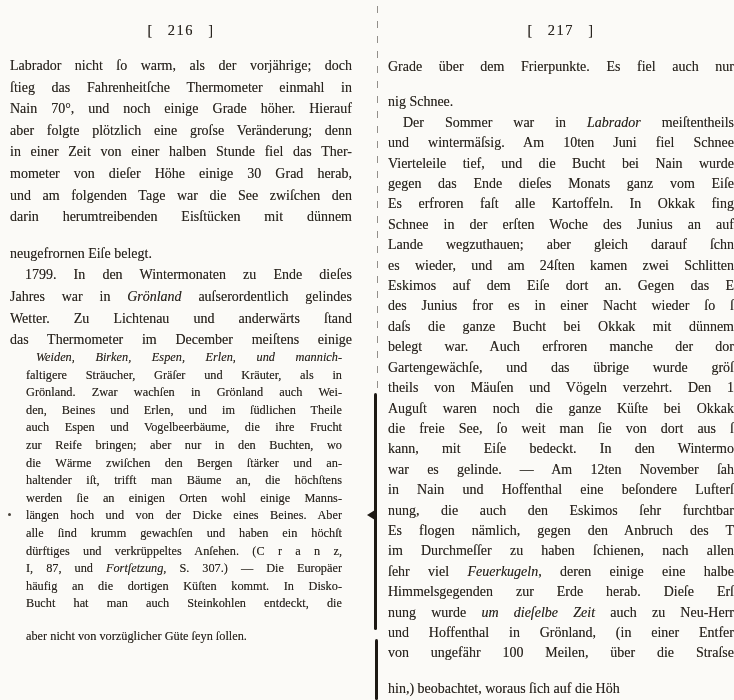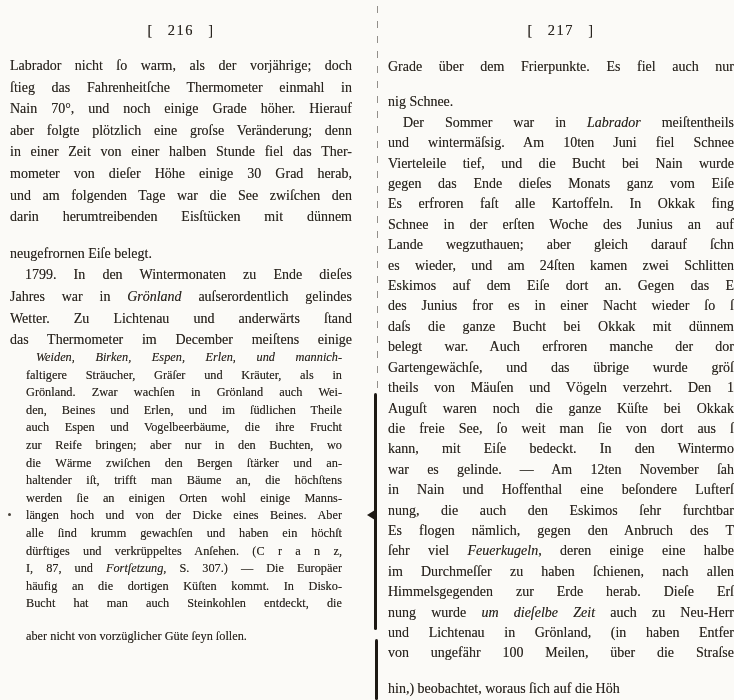--- a/index.html
+++ b/index.html
@@ -106,25 +106,25 @@
       <div class="line"><span>belegt war.  Auch erfroren manche der dor</span></div>
       <div class="line"><span>Gartengewächſe, und das übrige wurde gröſ</span></div>
       <div class="line"><span>theils von Mäuſen und Vögeln verzehrt.  Den 1</span></div>
       <div class="line"><span>Auguſt waren noch die ganze Küſte bei Okkak</span></div>
       <div class="line"><span>die freie See, ſo weit man ſie von dort aus ſ</span></div>
       <div class="line"><span>kann, mit Eiſe bedeckt.  In den Wintermo</span></div>
       <div class="line"><span>war es gelinde. — Am 12ten November ſah</span></div>
       <div class="line"><span>in Nain und Hoffenthal eine beſondere Lufterſ</span></div>
       <div class="line"><span>nung, die auch den Eskimos ſehr furchtbar</span></div>
       <div class="line"><span>Es flogen nämlich, gegen den Anbruch des T</span></div>
+      <div class="line"><span>im Durchmeſſer zu haben ſchienen, nach allen</span></div>
       <div class="line"><span>ſehr viel </span><span class="it">Feuerkugeln</span><span>, deren einige eine halbe</span></div>
-      <div class="line"><span>im Durchmeſſer zu haben ſchienen, nach allen</span></div>
       <div class="line"><span>Himmelsgegenden zur Erde herab.  Dieſe Erſ</span></div>
       <div class="line"><span>nung wurde </span><span class="it">um dieſelbe Zeit</span><span> auch zu Neu-Herr</span></div>
-      <div class="line"><span>und Lichtenau in Grönland, (in haben Entfer</span></div>
+      <div class="line"><span>und Hoffenthal in Grönland, (in einer Entfer</span></div>
       <div class="line"><span>von ungefähr 100 Meilen, über die Straſse</span></div>
       <div class="line end"><span>hin,) beobachtet, woraus ſich auf die Höh</span></div>
     </div>
 </div>
 
 <div id="gutter-top"></div>
 <div id="gutter-mid"></div>
 <div id="gutter-low"></div>
 <div id="gutter-hook"></div>
 <div id="margin-dot"></div>

